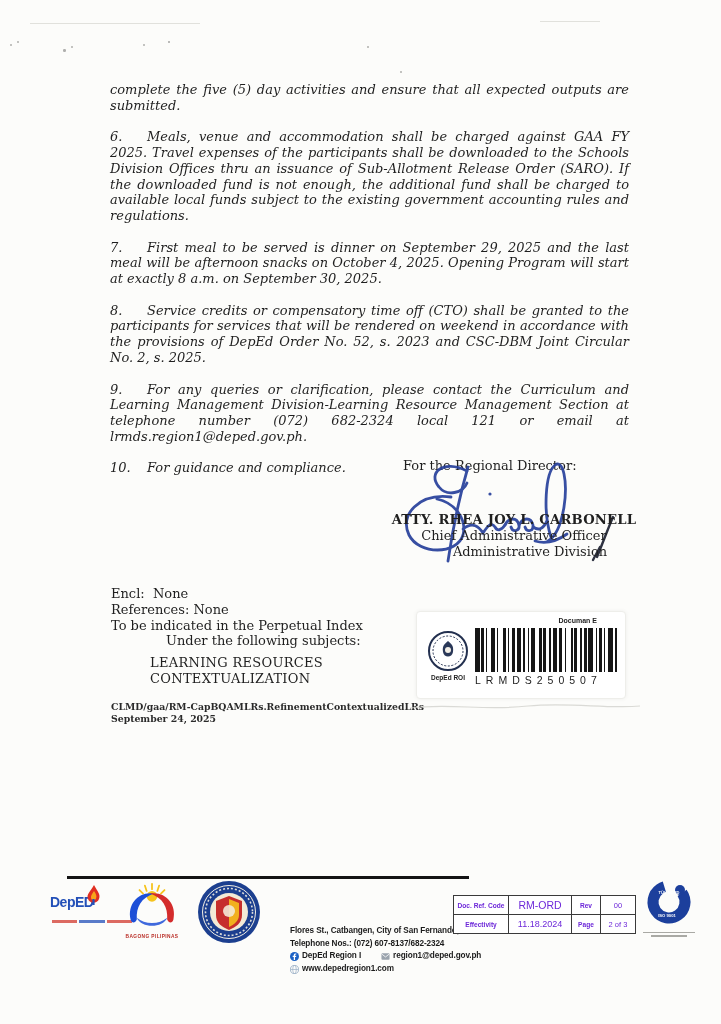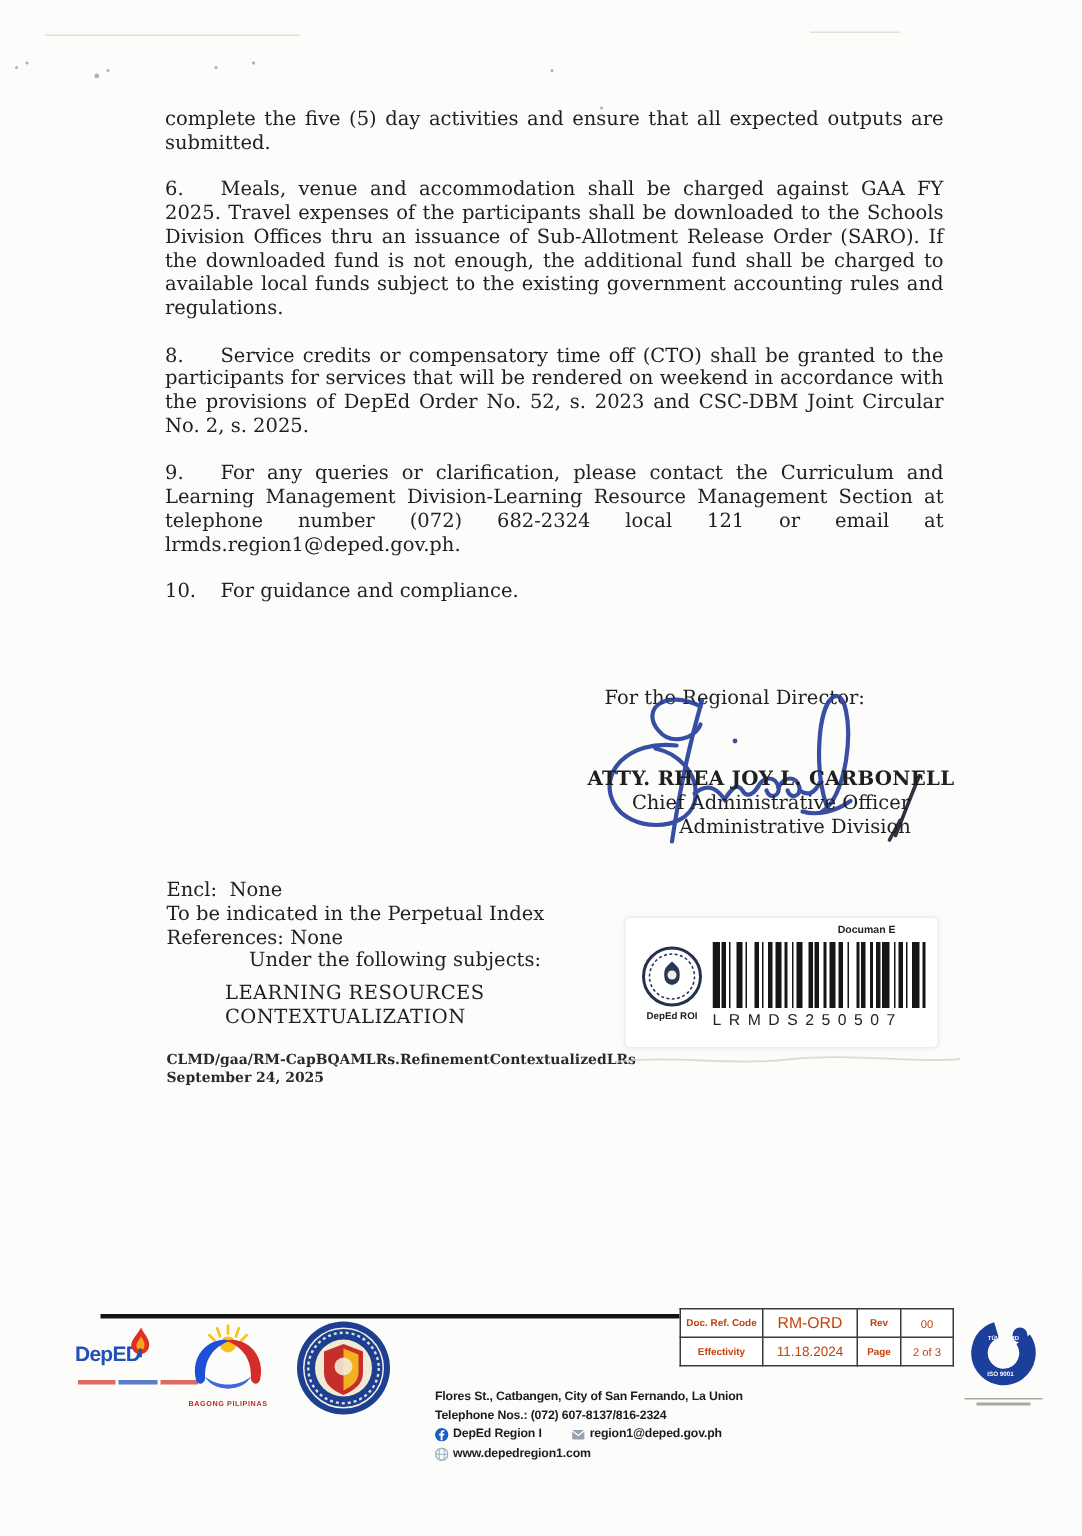--- a/index.html
+++ b/index.html
@@ -8,22 +8,22 @@
     position:relative;width:721px;height:1024px;margin:0 auto;
     background:#fcfcfa;overflow:hidden;
     font-family:"DejaVu Serif","Liberation Serif",serif;
     color:#1f1f1f;
   }
   
   .speck{position:absolute;background:#8f8f8c;border-radius:50%;opacity:.7;}
   .scratch{position:absolute;background:#d9d9d5;height:1px;opacity:.8;}
 
   
-  .body-text{position:absolute;left:110px;top:72px;width:519px;
-    font-size:13px;line-height:15.7px;text-align:justify;}
+  .body-text{position:absolute;left:110px;top:82px;width:519px;
+    font-size:13px;line-height:15.7px;text-align:justify;font-style:italic;}
   .body-text p{margin:0 0 16px 0;}
   .item-num{display:inline-block;width:37px;}
 
   
   .sig-area{position:absolute;left:385px;top:455px;width:258px;height:130px;}
   .for-line{position:absolute;left:18px;top:3px;font-size:13px;white-space:nowrap;}
   .sig-svg{position:absolute;left:0;top:0;width:258px;height:130px;}
   .sig-name{position:absolute;left:0;top:57px;width:258px;text-align:center;
     font-size:13.2px;font-weight:bold;letter-spacing:.2px;white-space:nowrap;}
   .sig-title{position:absolute;left:0;top:73px;width:258px;text-align:center;font-size:13px;}
@@ -66,22 +66,22 @@
     color:#b92d26;letter-spacing:.4px;margin-top:-2px;}
   .region-seal{position:absolute;left:196px;top:879px;width:66px;height:66px;}
 
   .contact{position:absolute;left:290px;top:885px;width:200px;
     font-family:"Liberation Sans",sans-serif;font-size:8.2px;font-weight:bold;
     color:#1c1c1c;line-height:12.6px;letter-spacing:-.1px;white-space:nowrap;margin-top:40px;}
   .contact .row{display:flex;align-items:center;gap:3px;}
   .cicon{display:inline-block;width:9px;height:9px;flex:0 0 9px;}
   .gap{display:inline-block;width:14px;}
 
-  .doc-table{position:absolute;left:453px;top:872px;border-collapse:collapse;
-    font-family:"Liberation Sans",sans-serif;color:#c2410c;background:#fff;}
+  .doc-table{position:absolute;left:453px;top:895px;border-collapse:collapse;
+    font-family:"Liberation Sans",sans-serif;color:#6d28d9;background:#fff;}
   .doc-table td{border:1px solid #3a3a3a;text-align:center;padding:0 2px;height:18px;}
   .t-label{font-size:6.6px;font-weight:bold;width:50px;}
   .t-val{font-size:10.5px;width:58px;font-family:"Liberation Sans",sans-serif;}
   .t-slabel{font-size:6.6px;font-weight:bold;width:24px;}
   .t-sval{font-size:7.5px;width:30px;}
 
   .iso-logo{position:absolute;left:633px;top:878px;width:72px;height:70px;text-align:center;}
   .iso-logo svg{width:48px;height:48px;}
   .iso-cert-lines{margin:1px auto 0;width:52px;}
   .iso-cert-lines i{display:block;height:1.8px;background:#a9a9a4;margin:1.5px 0;}
@@ -98,20 +98,21 @@
   <span class="speck" style="left:143px;top:44px;width:2px;height:2px;"></span>
   <span class="speck" style="left:168px;top:41px;width:1.5px;height:1.5px;"></span>
   <span class="speck" style="left:367px;top:46px;width:2px;height:2px;"></span>
   <span class="speck" style="left:400px;top:71px;width:2px;height:2px;"></span>
   <span class="scratch" style="left:30px;top:23px;width:170px;"></span>
   <span class="scratch" style="left:540px;top:21px;width:60px;"></span>
 
   <main class="body-text">
     <p><span>complete the five (5) day activities and ensure that all expected outputs are submitted.</span></p>
     <p><span class="item-num">6.</span><span>Meals, venue and accommodation shall be charged against GAA FY 2025. Travel expenses of the participants shall be downloaded to the Schools Division Offices thru an issuance of Sub-Allotment Release Order (SARO). If the downloaded fund is not enough, the additional fund shall be charged to available local funds subject to the existing government accounting rules and regulations.</span></p>
+    <p><span class="item-num">7.</span><span>First meal to be served is dinner on September 29, 2025 and the last meal will be afternoon snacks on October 4, 2025. Opening Program will start at exactly 8 a.m. on September 30, 2025.</span></p>
     <p><span class="item-num">8.</span><span>Service credits or compensatory time off (CTO) shall be granted to the participants for services that will be rendered on weekend in accordance with the provisions of DepEd Order No. 52, s. 2023 and CSC-DBM Joint Circular No. 2, s. 2025.</span></p>
     <p><span class="item-num">9.</span><span>For any queries or clarification, please contact the Curriculum and Learning Management Division-Learning Resource Management Section at telephone number (072) 682-2324 local 121 or email at lrmds.region1@deped.gov.ph.</span></p>
     <p><span class="item-num">10.</span><span>For guidance and compliance.</span></p>
   </main>
 
   <div class="sig-area">
     <div class="for-line">For the Regional Director:</div>
     <svg class="sig-svg" viewBox="0 0 258 130">
       <g fill="none" stroke="#27409b" stroke-width="2.8" stroke-linecap="round" opacity="0.92">
         <path d="M83,12 C76,36 68,72 63,106"></path>
@@ -130,22 +131,22 @@
         <path d="M208,105 C210,101 213,96 215,92"></path>
       </g>
     </svg>
     <div class="sig-name">ATTY. RHEA JOY L. CARBONELL</div>
     <div class="sig-title">Chief Administrative Officer</div>
     <div class="sig-div">Administrative Division</div>
   </div>
 
   <div class="encl-block">
     <div class="pre">Encl:  None</div>
+    <div>References: None</div>
     <div>To be indicated in the Perpetual Index</div>
-    <div>References: None</div>
     <div class="indent">Under the following subjects:</div>
   </div>
 
   <div class="subjects">
     <div>LEARNING RESOURCES</div>
     <div>CONTEXTUALIZATION</div>
   </div>
 
   <div class="file-ref">
     <div>CLMD/gaa/RM-CapBQAMLRs.RefinementContextualizedLRs</div>
@@ -238,21 +239,21 @@
     <path d="M33,17 L46,22 L46,36 C46,44 40,48 33,51 C26,48 20,44 20,36 L20,22 Z" fill="#c62e2c"></path>
     <path d="M33,20 L43,24 L43,36 C43,42 38,45.5 33,48 Z" fill="#f2b01e"></path>
     <circle cx="33" cy="32" r="6" fill="#f3ead6" opacity="0.9"></circle>
   </svg>
 
   <div class="contact">
     <div class="row">
         <span>Flores St., Catbangen, City of San Fernando, La Union</span>
       </div>
     <div class="row">
-        <span>Telephone Nos.: (072) 607-8137/816-2324</span>
+        <span>Telephone Nos.: (072) 607-8137/682-2324</span>
       </div>
     <div class="row">
       <svg class="cicon" viewBox="0 0 10 10">
         <circle cx="5" cy="5" r="5" fill="#1a60c4"></circle>
         <path d="M5.6,9 L5.6,5.6 L6.8,5.6 L7,4.3 L5.6,4.3 L5.6,3.5 C5.6,3.1 5.8,2.8 6.3,2.8 L7,2.8 L7,1.7 C6.7,1.6 6.3,1.6 6,1.6 C4.9,1.6 4.2,2.3 4.2,3.4 L4.2,4.3 L3,4.3 L3,5.6 L4.2,5.6 L4.2,9 Z" fill="#fff"></path>
       </svg>
       <span>DepEd Region I</span>
       <span class="gap"></span>
       <svg class="cicon" viewBox="0 0 10 8">
         <rect x="0.5" y="0.5" width="9" height="7" rx="1" fill="#9aa3ad"></rect>

